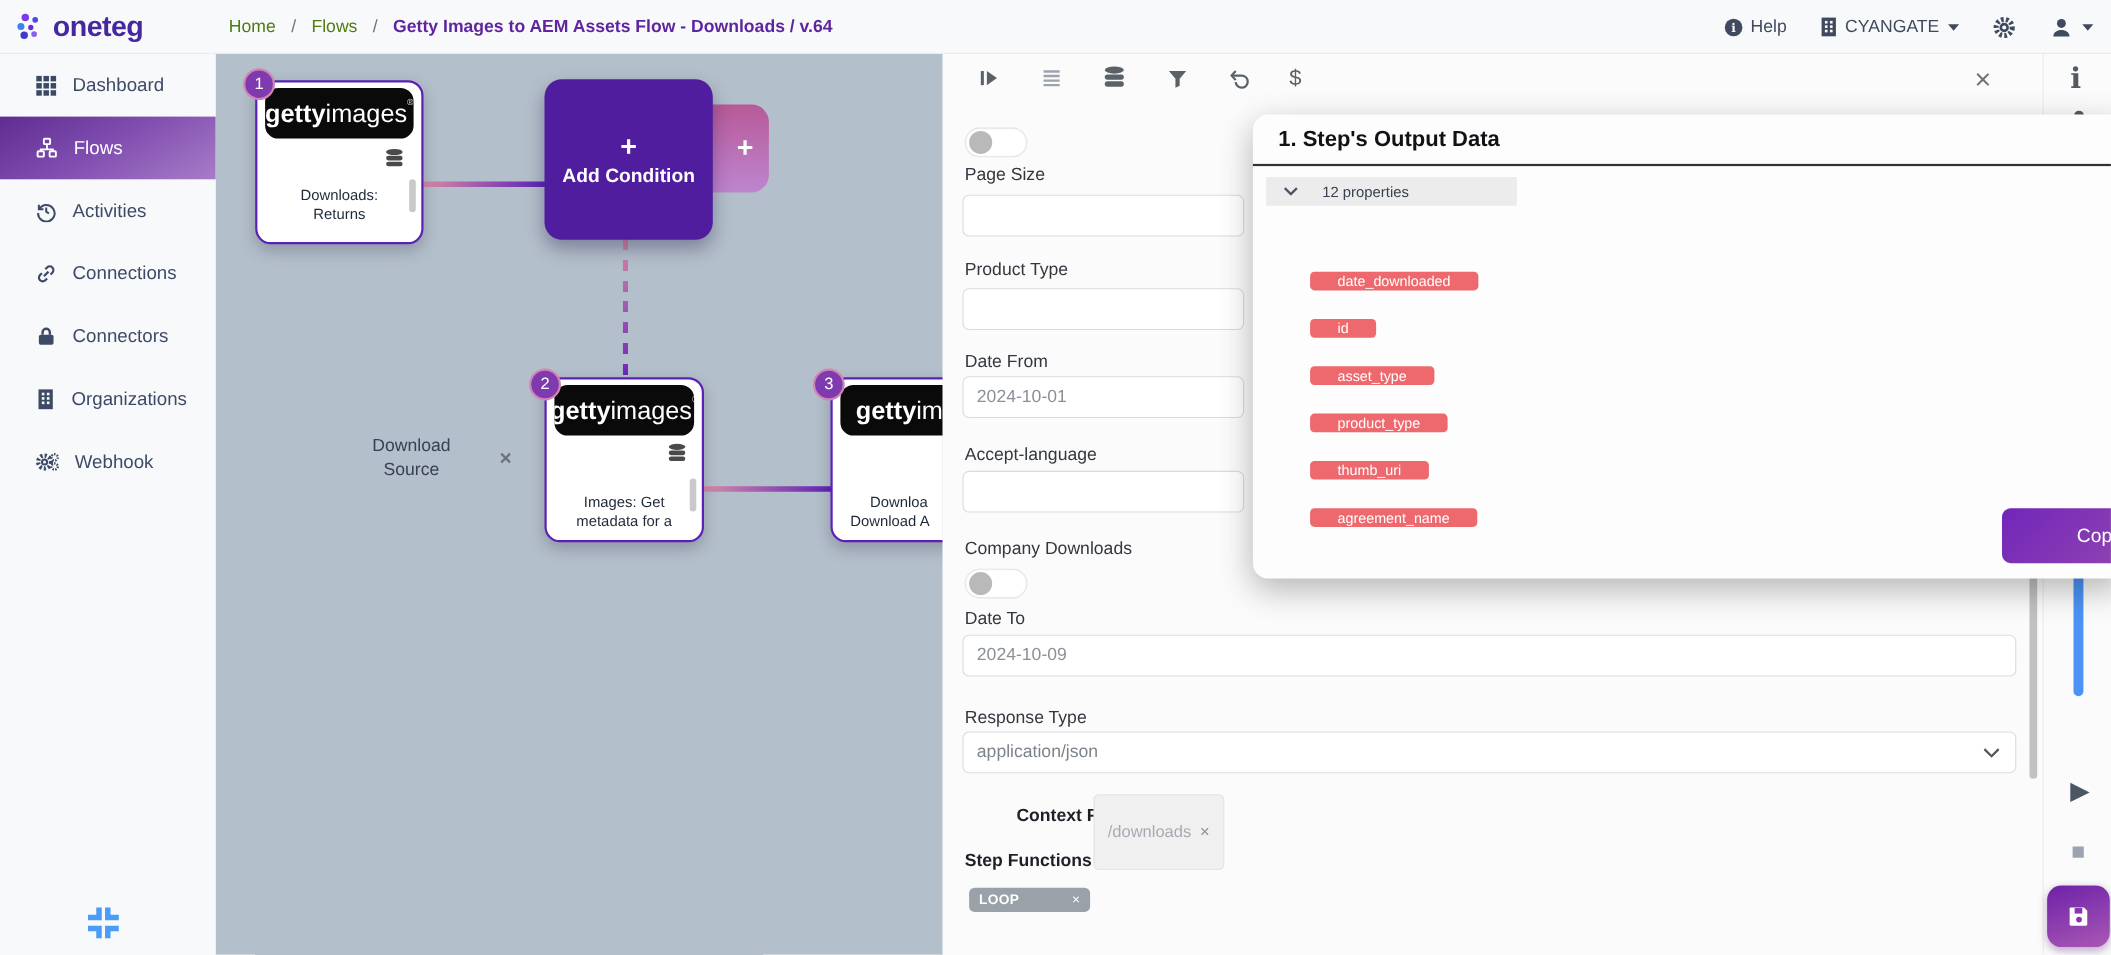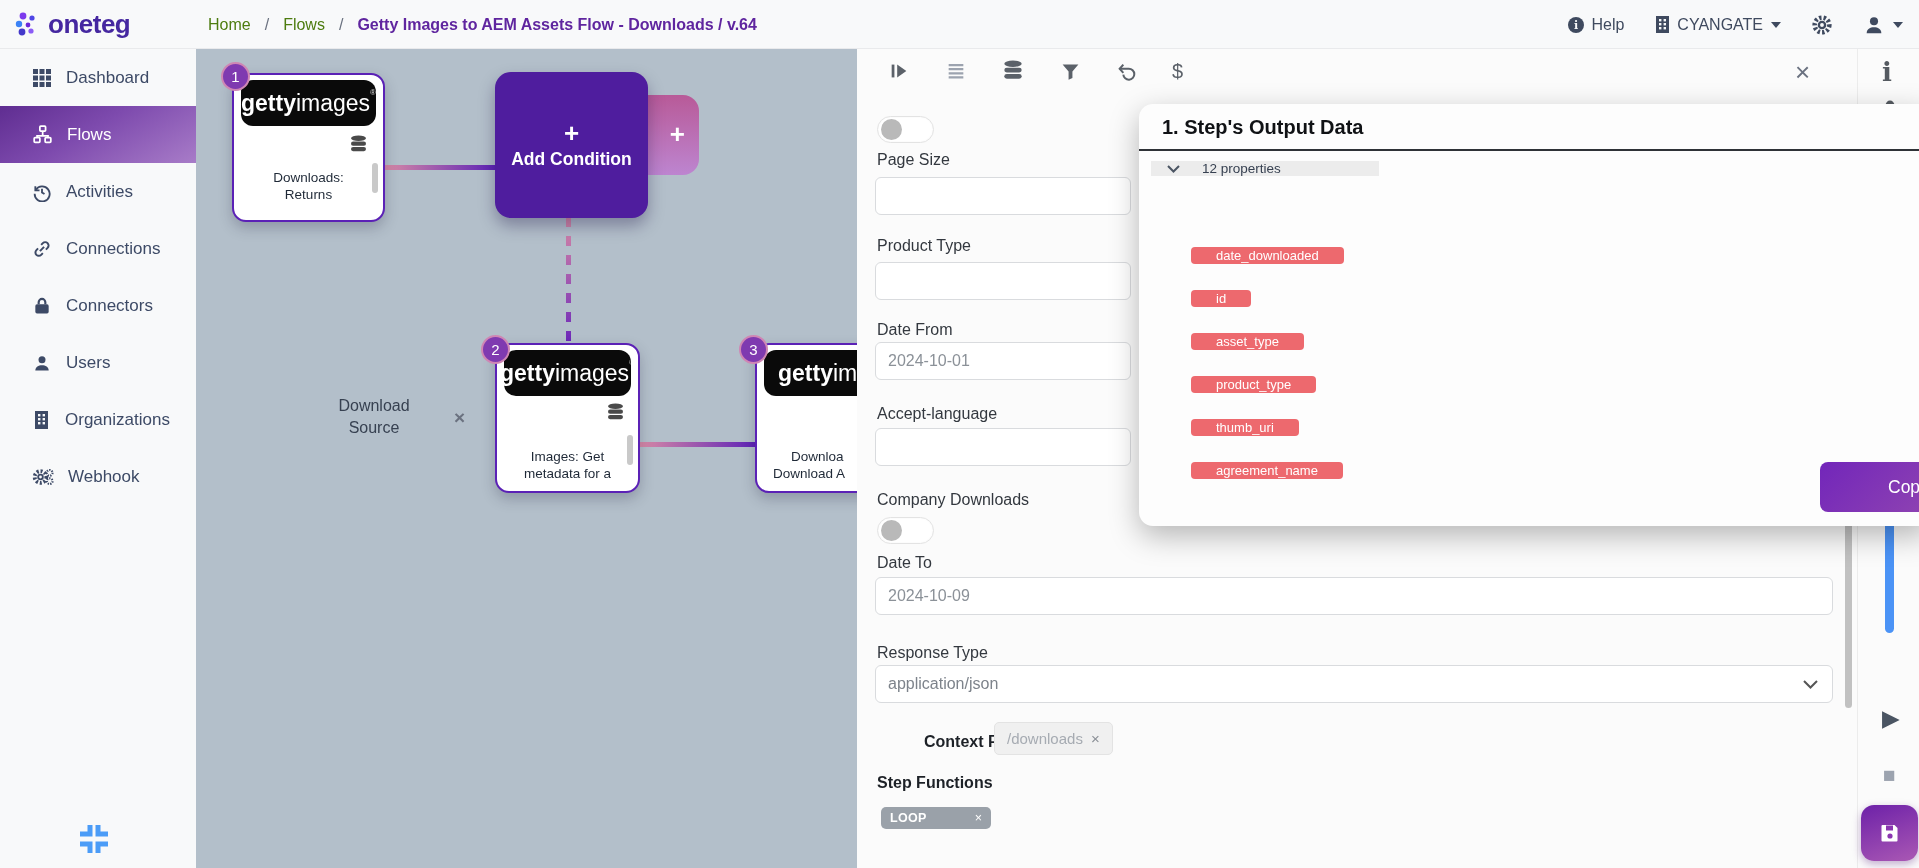--- a/index.html
+++ b/index.html
@@ -60,40 +60,40 @@
   .fld-label { position:absolute; left:20px; font-size:16px; color:#33383f; }
   .fld-label.bold { font-weight:700; color:#1d2127; }
   .fld-input { position:absolute; left:18px; height:38px; border:1px solid #d9dbde; border-radius:6px; background:#fff; font-size:16px; color:#8b9198; padding:0 12px; font-family:"Liberation Sans",sans-serif; }
   .fld-input.narrow { width:256px; }
   .fld-input.wide { width:958px; }
   .toggle { position:absolute; width:57px; height:27px; border:1px solid #e3e3e3; border-radius:14px; background:#fff; cursor:pointer; box-shadow:inset 0 0 2px rgba(0,0,0,.05); }
   .toggle .knob { position:absolute; left:3px; top:2px; width:21px; height:21px; border-radius:50%; background:#b9b9b9; }
   .selectbox { position:absolute; left:18px; width:958px; height:38px; border:1px solid #d9dbde; border-radius:6px; background:#fff; display:flex; align-items:center; padding:0 12px; font-size:16px; color:#7d838b; cursor:pointer; }
   .selectbox svg { position:absolute; right:14px; }
   .token { position:absolute; display:inline-flex; align-items:center; gap:8px; border-radius:5px; cursor:pointer; }
-  .token.gray { left:137px; background:#f0f0f0; border:1px solid #e3e3e3; color:#a6abb2; font-size:15px; padding:7px 12px; }
+  .token.gray { left:137px; background:#f0f0f0; border:1px solid #e3e3e3; color:#a6abb2; font-size:15px; padding:25px 12px; }
   .token.dark { left:24px; background:#9aa1a9; color:#fff; font-size:12.5px; font-weight:600; letter-spacing:.3px; padding:4px 9px; }
   .token .tx { font-weight:400; cursor:pointer; }
   .token.gray .tx { color:#8a8f96; }
   .panel-scroll { position:absolute; left:988px; top:469px; width:7px; height:190px; background:#c1c1c1; border-radius:4px; cursor:pointer; }
 
   
   .rail { position:absolute; top:49px; left:1857px; width:62px; height:819px; background:#fbfbfb; border-left:1px solid #ececec; z-index:7; }
   .rail-info { position:absolute; left:24px; top:8px; font-family:"DejaVu Serif", serif; font-weight:700; font-size:26px; color:#555a61; cursor:pointer; }
   .rail-peek { position:absolute; left:20px; top:48px; color:#555a61; }
   .rail-blue { position:absolute; left:27px; top:469px; width:9px; height:115px; border-radius:5px; background:#4b93f6; cursor:pointer; }
   .rail-play { position:absolute; left:24px; top:656px; font-size:23px; color:#4b5563; cursor:pointer; background:none; border:none; }
   .rail-stop { position:absolute; left:25px; top:714px; font-size:21px; color:#9ca3af; cursor:pointer; background:none; border:none; }
   .rail-save { position:absolute; left:3px; top:756px; width:57px; height:56px; border:none; border-radius:13px; background:linear-gradient(160deg,#6d21a8,#aa58b4); cursor:pointer; display:flex; align-items:center; justify-content:center; box-shadow:0 3px 8px rgba(80,20,120,.35); }
 
   
   .overlay { position:absolute; top:104px; left:1139px; width:790px; height:422px; background:#fdfdfd; border-radius:14px 0 0 14px; box-shadow:0 10px 30px rgba(0,0,0,.28); z-index:50; }
   .ov-title { position:absolute; left:23px; top:12px; font-size:20px; font-weight:700; color:#101215; }
   .ov-rule { position:absolute; left:0; right:0; top:45px; height:2px; background:#2f3237; }
-  .ov-group { position:absolute; left:12px; top:57px; width:228px; height:15px; background:#ececec; display:flex; align-items:center; gap:22px; padding-left:16px; font-size:13.5px; color:#374151; cursor:pointer; }
+  .ov-group { position:absolute; left:12px; top:57px; width:228px; height:26px; background:#ececec; display:flex; align-items:center; gap:22px; padding-left:16px; font-size:13.5px; color:#374151; cursor:pointer; }
   .prop-chip { position:absolute; left:52px; height:17px; background:#ed696e; color:#fff; font-size:13px; border-radius:4px; display:inline-flex; align-items:center; padding:0 25px; cursor:pointer;margin-top:44px; }
   .copy-btn { position:absolute; left:681px; top:358px; width:250px; height:50px; border:none; border-radius:8px; background:linear-gradient(135deg,#7226ba,#a75caa); color:#fff; font-size:17.5px; text-align:left; padding-left:68px; cursor:pointer; font-family:"Liberation Sans",sans-serif; }
 </style>
 </head>
 <body>
 
 <div class="app">
 
   <div class="header">
     <div class="logo">
@@ -192,27 +192,20 @@
         <path d="M13 17l-2 2a4 4 0 0 1-5.7-5.7l2-2"></path>
       </svg>
       <span>Connections</span>
     </div>
     <div class="nav-item">
       <svg width="20" height="20" viewBox="0 0 24 24">
         <rect x="4" y="10" width="16" height="11" rx="2" fill="currentColor"></rect>
         <path d="M8 10V7.5a4 4 0 0 1 8 0V10" fill="none" stroke="currentColor" stroke-width="2.6"></path>
       </svg>
       <span>Connectors</span>
-    </div>
-    <div class="nav-item">
-      <svg width="20" height="20" viewBox="0 0 24 24">
-        <circle cx="12" cy="8" r="4.2" fill="currentColor"></circle>
-        <path d="M4 21c0-4.4 3.8-6.4 8-6.4s8 2 8 6.4z" fill="currentColor"></path>
-      </svg>
-      <span>Users</span>
     </div>
     <div class="nav-item">
       <svg width="19" height="20" viewBox="0 0 19 20">
         <rect x="3" y="1" width="13" height="18" fill="currentColor"></rect>
         <rect x="6" y="4" width="2.4" height="2.4" fill="#f8f9fa"></rect>
           <rect x="10.6" y="4" width="2.4" height="2.4" fill="#f8f9fa"></rect>
         <rect x="6" y="8" width="2.4" height="2.4" fill="#f8f9fa"></rect>
           <rect x="10.6" y="8" width="2.4" height="2.4" fill="#f8f9fa"></rect>
         <rect x="6" y="12" width="2.4" height="2.4" fill="#f8f9fa"></rect>
           <rect x="10.6" y="12" width="2.4" height="2.4" fill="#f8f9fa"></rect>

